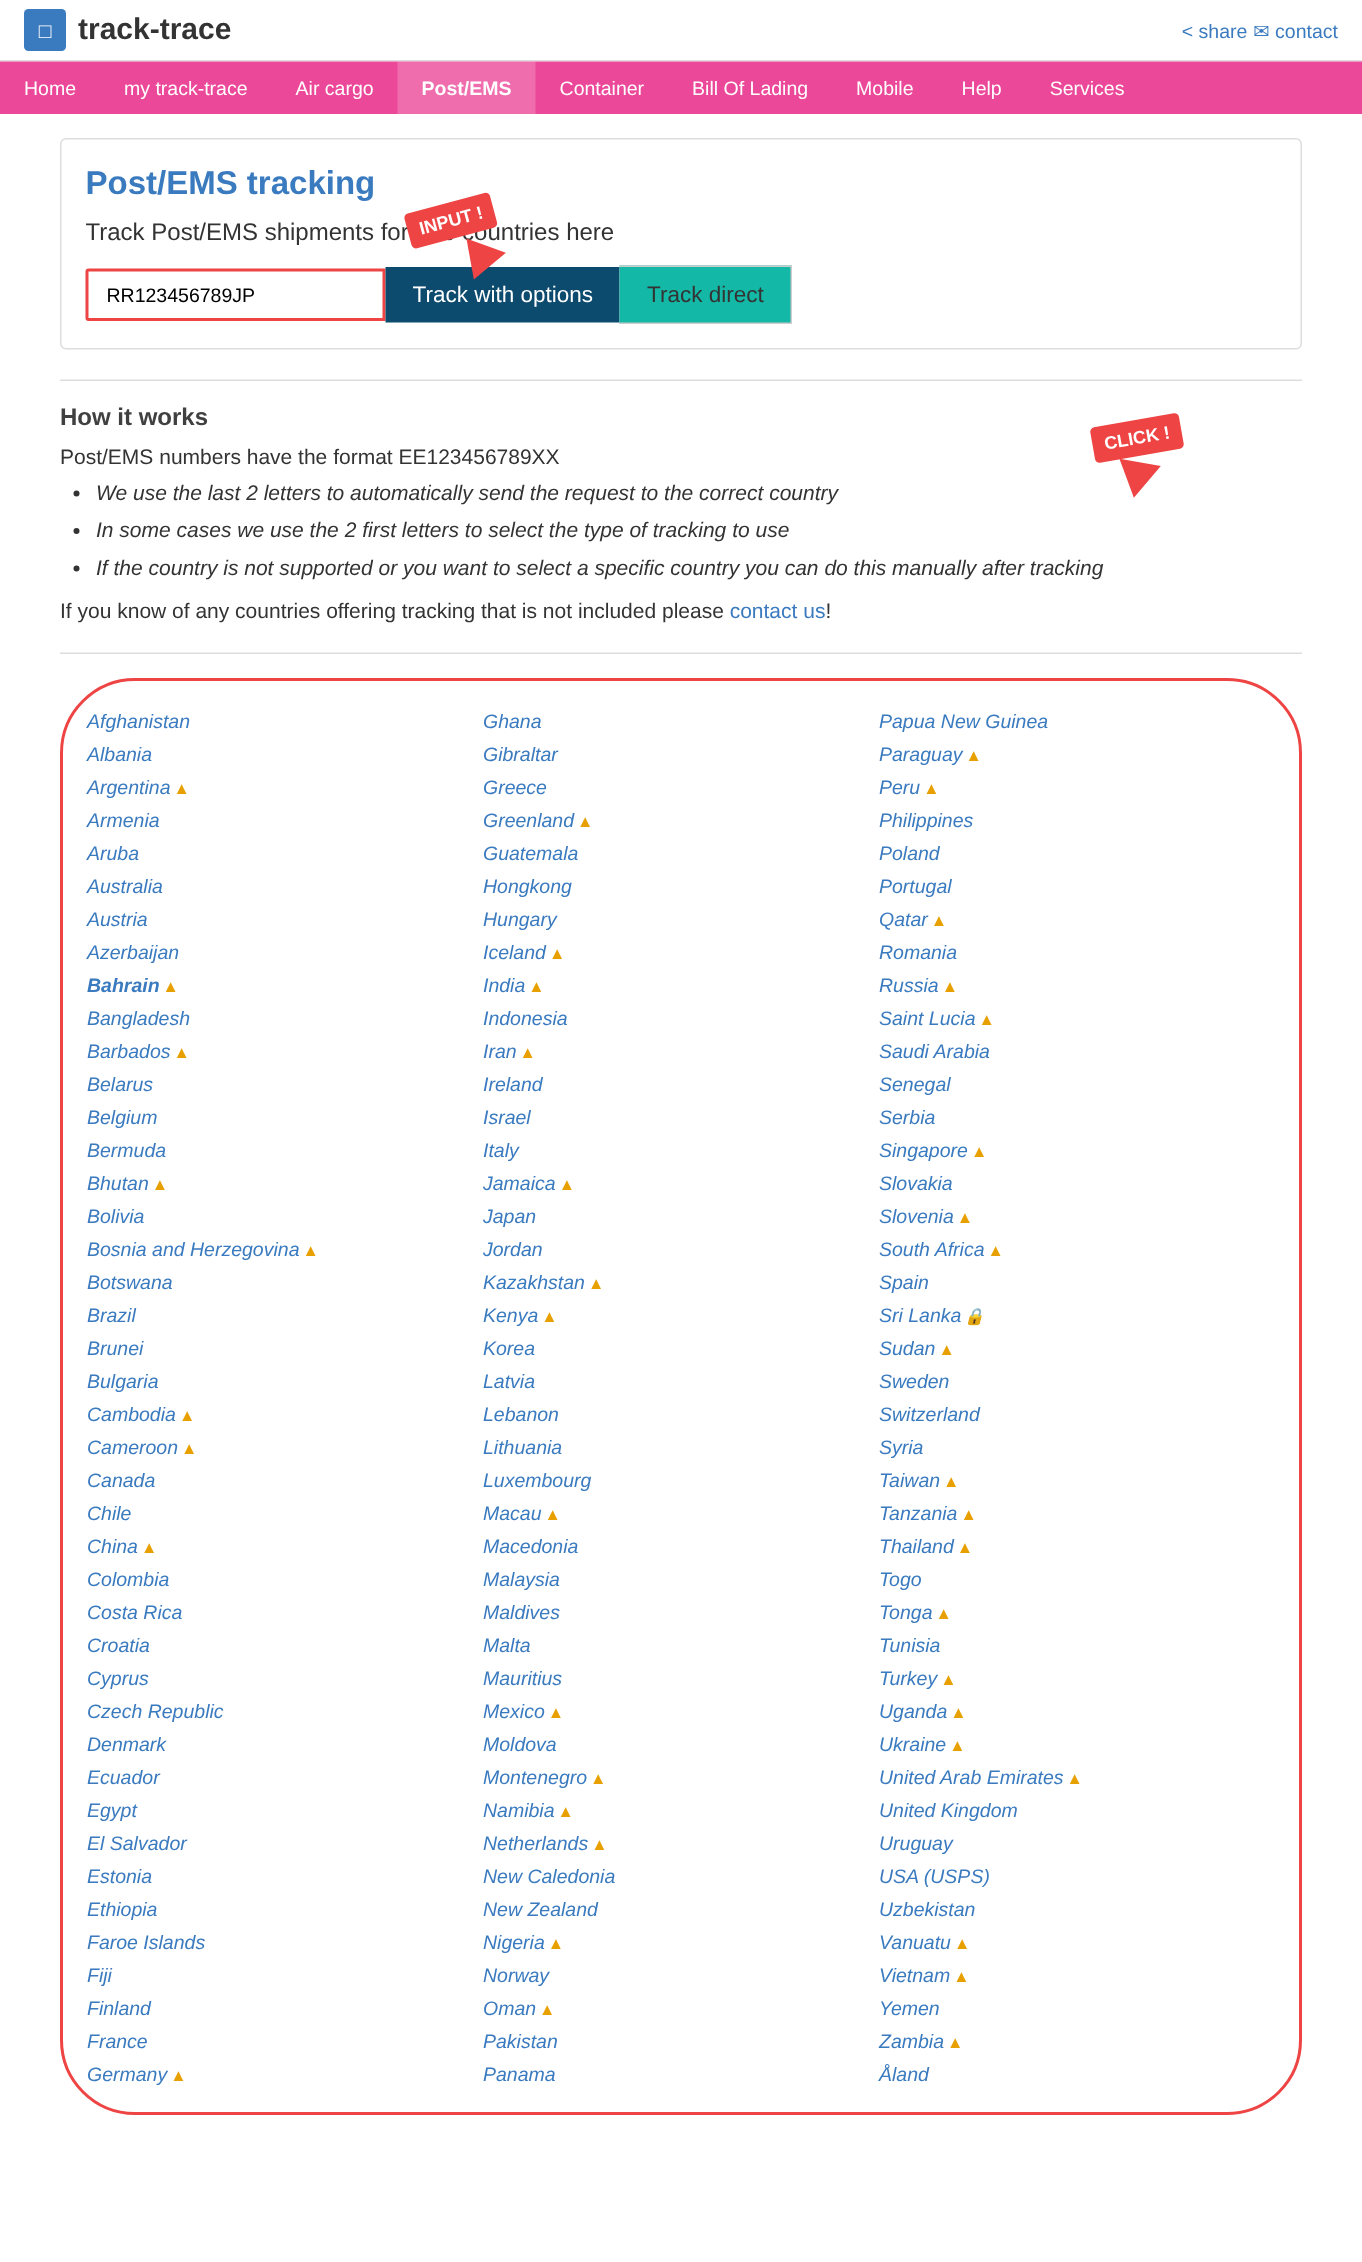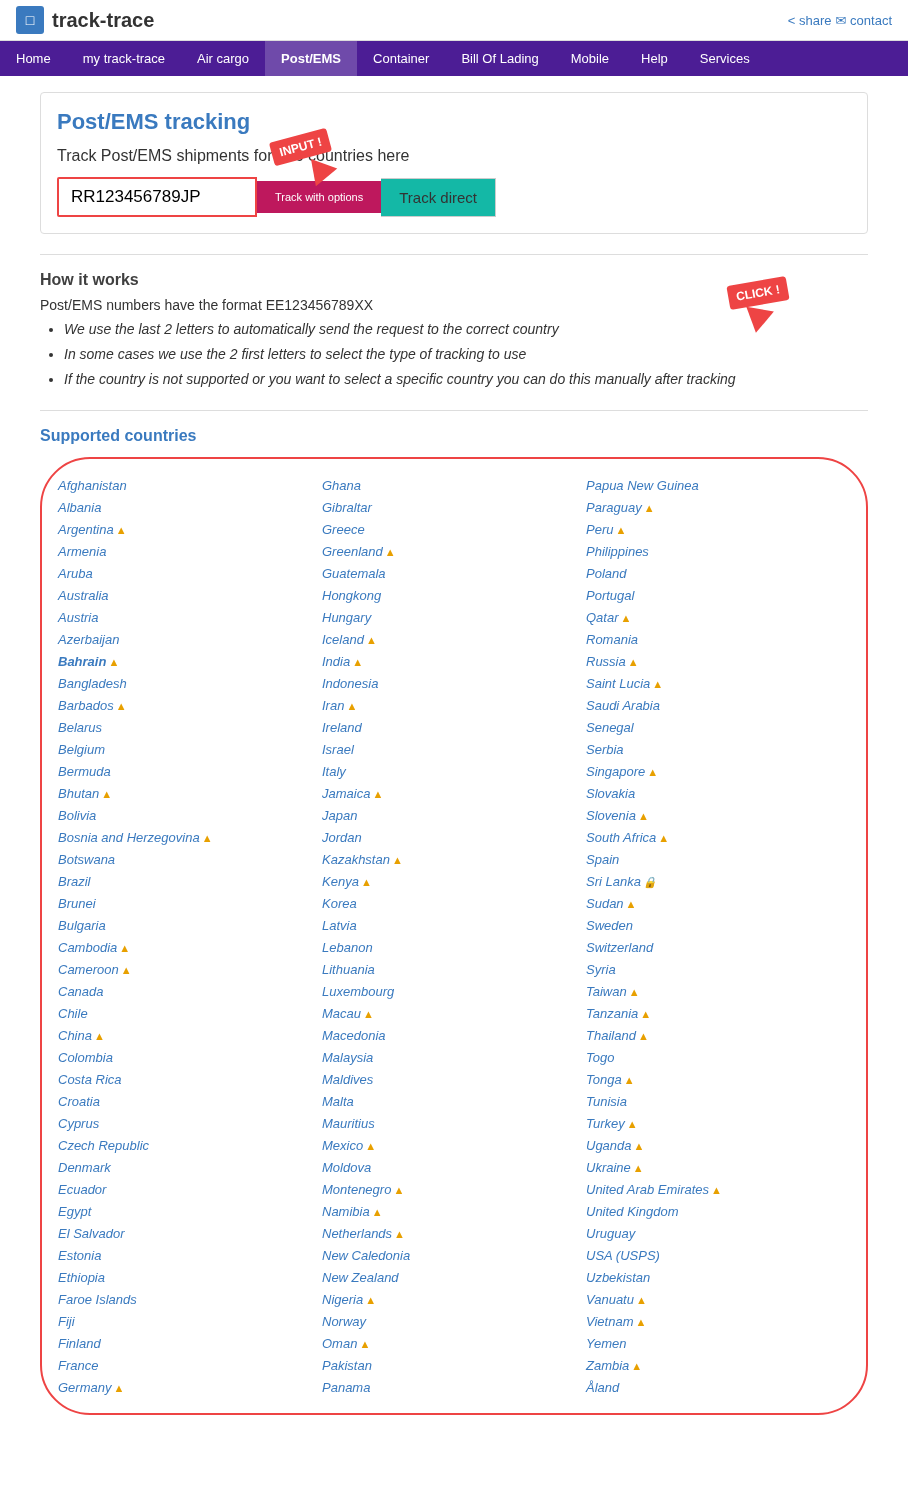--- a/index.html
+++ b/index.html
@@ -10,43 +10,43 @@
       display: flex; justify-content: space-between; align-items: center;
       padding: 6px 16px; background: #fff; border-bottom: 1px solid #ddd;
     }
     .logo { display: flex; align-items: center; gap: 8px; font-size: 20px; font-weight: bold; color: #333; }
     .logo-icon { width: 28px; height: 28px; background: #3a7abf; display: inline-flex; align-items: center; justify-content: center; color: white; font-size: 14px; border-radius: 3px; }
     .top-actions { display: flex; gap: 4px; align-items: center; font-size: 13px; color: #3a7abf; }
     .top-actions span { cursor: pointer; }
     .top-actions span::before { margin-right: 3px; }
 
     
-    .nav { background: #4c1d95; display: flex; }
+    .nav { background: #ec4899; display: flex; }
     .nav a {
       color: #fff; text-decoration: none; padding: 10px 16px;
       font-size: 13px; display: block;
     }
     .nav a.active { background: rgba(255,255,255,0.2); font-weight: bold; }
 
     
     .content { max-width: 860px; margin: 0 auto; padding: 16px; }
 
     
     .track-section { border: 1px solid #ddd; border-radius: 4px; padding: 16px; margin-bottom: 20px; position: relative; }
     .track-title { font-size: 22px; color: #3a7abf; margin-bottom: 12px; }
     .track-subtitle { font-size: 16px; color: #333; margin-bottom: 12px; }
     .track-form { display: flex; gap: 0; align-items: center; }
     .track-input {
       border: 2px solid #e44; padding: 8px 12px;
-      font-size: 17px; width: 200px; outline: none;
+      font-size: 13px; width: 200px; outline: none;
       border-radius: 2px 0 0 2px;
     }
     .btn-track-options {
-      background: #be185d; color: white; border: none; padding: 10px 18px;
-      font-size: 11px; cursor: pointer; white-space: nowrap;
+      background: #0c4a6e; color: white; border: none; padding: 10px 18px;
+      font-size: 15px; cursor: pointer; white-space: nowrap;
     }
     .btn-track-direct {
       background: #14b8a6; color: #333; border: 1px solid #ccc; border-left: none;
       padding: 10px 18px; font-size: 15px; cursor: pointer; white-space: nowrap;
     }
     .track-hint { font-size: 13px; color: #3a7abf; margin-top: 6px; text-decoration: underline; cursor: pointer; }
 
     
     .how-section { margin-bottom: 20px; }
     .how-title { font-size: 16px; color: #404040; margin-bottom: 8px; }
@@ -168,26 +168,29 @@
       </div>
     </div>
 
     <h2 class="how-title">How it works</h2>
     <p class="how-text">Post/EMS numbers have the format EE123456789XX</p>
     <ul class="how-list">
       <li>We use the last 2 letters to automatically send the request to the correct country</li>
       <li>In some cases we use the 2 first letters to select the type of tracking to use</li>
       <li>If the country is not supported or you want to select a specific country you can do this manually after tracking</li>
     </ul>
+    <p class="how-extra">
+      <span>If you know of any countries offering tracking that is not included please</span>
+      <a href="#" class="link-blue">contact us</a><span>!</span>
+    </p>
   </div>
 
   <hr class="section-divider">
 
   <div class="countries-section">
-    <h2 class="countries-title">Supported countries</h2>
     <div class="countries-border">
       <div class="countries-grid" id="countries-grid">
 
       <div class="country-item"><a href="#">Afghanistan</a></div>
           <div class="country-item"><a href="#">Ghana</a></div>
           <div class="country-item"><a href="#">Papua New Guinea</a></div>
           <div class="country-item"><a href="#">Albania</a></div>
           <div class="country-item"><a href="#">Gibraltar</a></div>
           <div class="country-item"><a href="#">Paraguay</a><span class="flag-warn">▲</span></div>
           <div class="country-item"><a href="#">Argentina</a><span class="flag-warn">▲</span></div>

